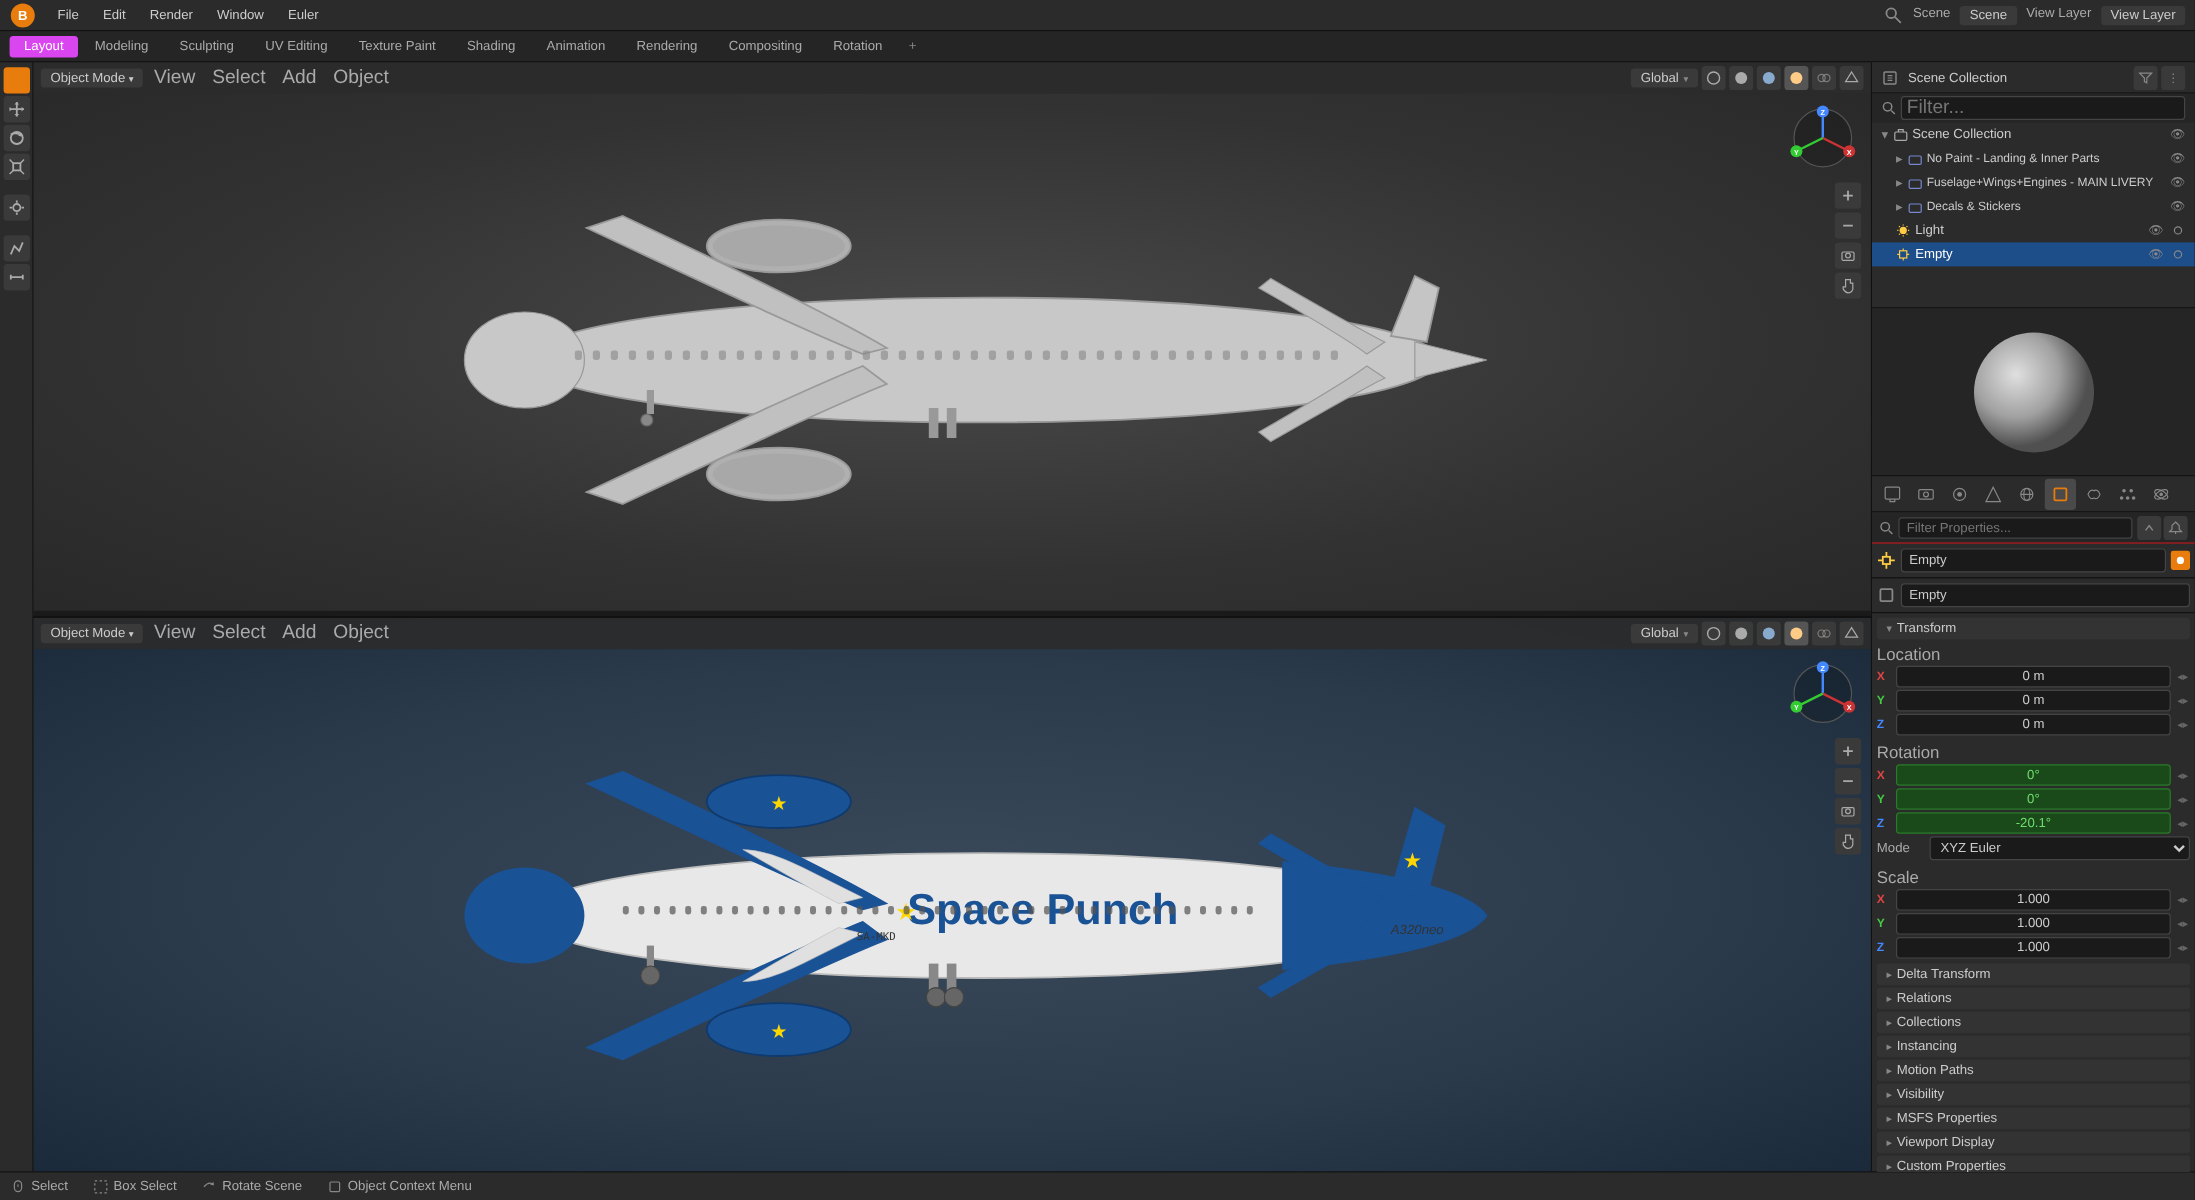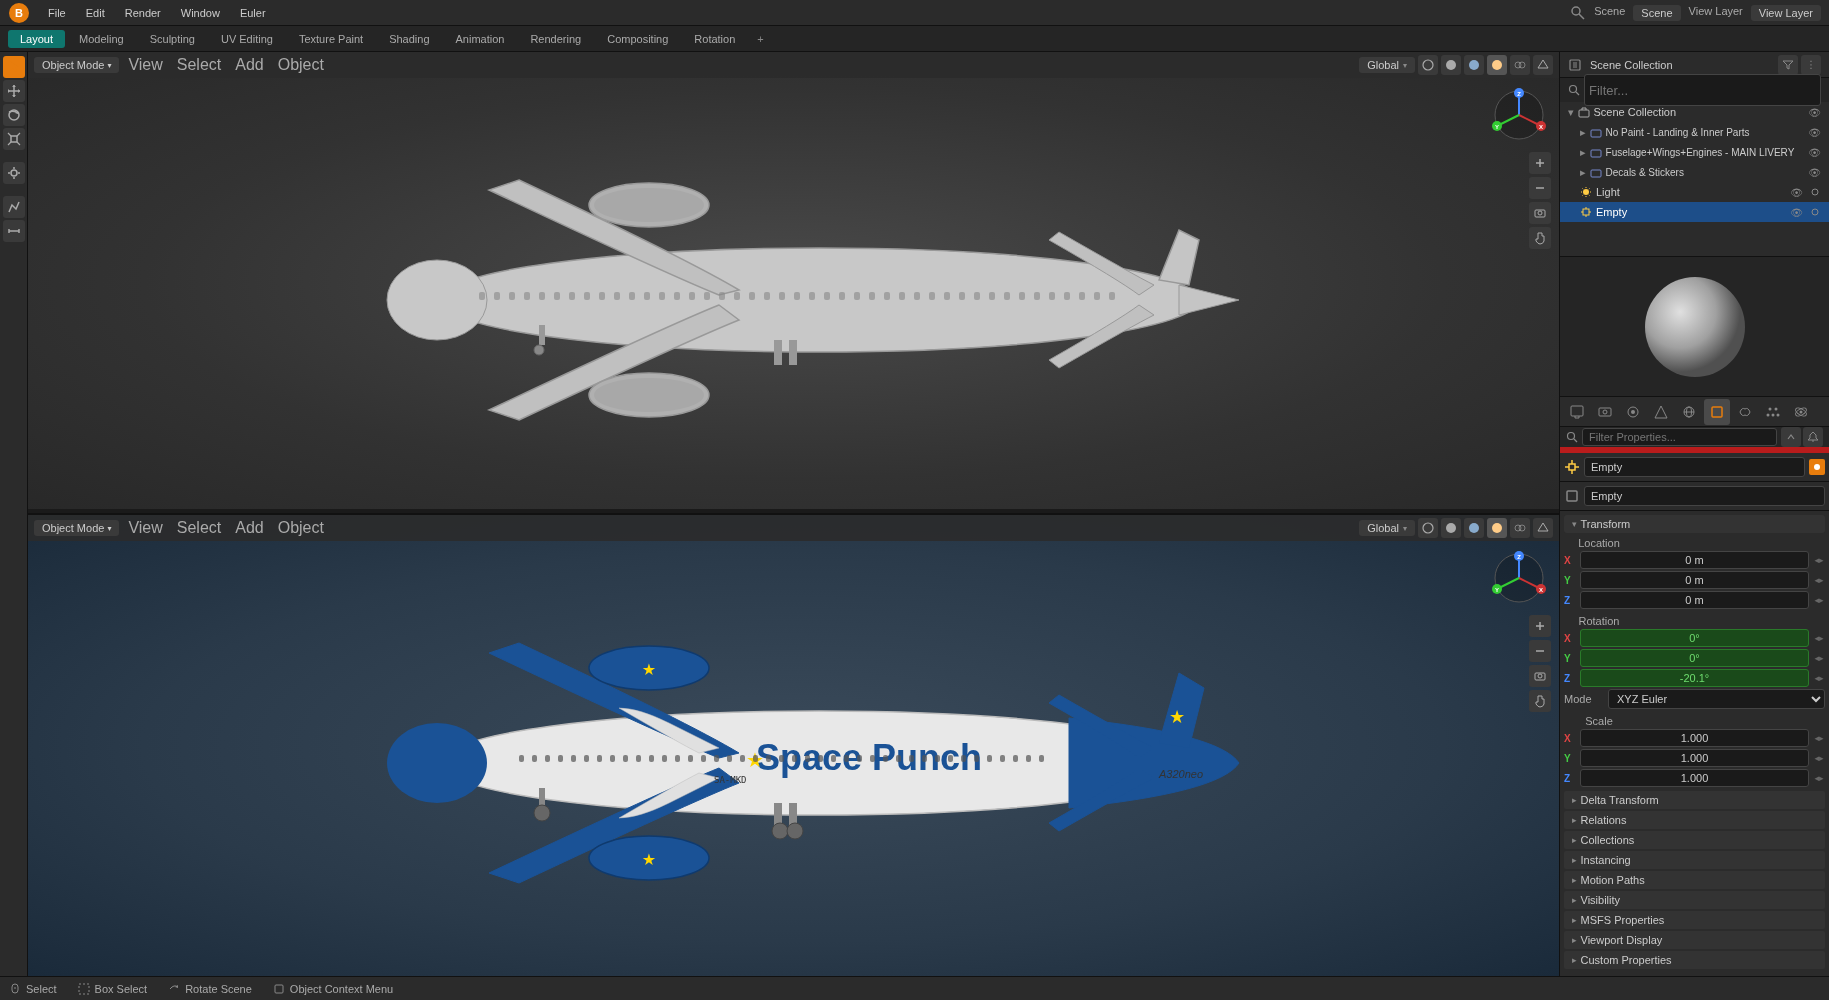--- a/index.html
+++ b/index.html
@@ -46,21 +46,21 @@
       gap: 2px;
       border-bottom: 1px solid #111;
     }
     .workspace-tab {
       padding: 3px 12px;
       color: #aaa;
       cursor: pointer;
       border-radius: 3px;
       font-size: 11px;
     }
-    .workspace-tab.active { background: #0f766e; color: #fff; }
+    .workspace-tab.active { background: #d946ef; color: #fff; }
     .workspace-tab-plus {
       padding: 3px 8px;
       color: #888;
       cursor: pointer;
     }
 
     
     .main-content {
       display: flex;
       height: calc(1000px - 52px - 24px);
@@ -282,23 +282,23 @@
     }
     .section-header .arrow { color: #888; font-size: 9px; }
     .transform-row {
       display: flex;
       align-items: center;
       margin-bottom: 2px;
       gap: 4px;
     }
     .transform-label {
       width: 70px;
-      text-align: center;
+      text-align: left;
       color: #aaa;
-      font-size: 11px;
+      font-size: 14px;
       flex-shrink: 0;
     }
     .field-arrow {
       width: 12px;
       text-align: center;
       color: #666;
       font-size: 9px;
       cursor: pointer;
     }
 
@@ -384,21 +384,21 @@
       flex: 1;
     }
 
     .props-search-bar {
       height: 26px;
       background: #252525;
       display: flex;
       align-items: center;
       padding: 0 6px;
       gap: 4px;
-      border-bottom: 6px solid #b91c1c;
+      border-bottom: 1px solid #b91c1c;
     }
     .props-search-input {
       background: #1a1a1a;
       border: 1px solid #444;
       border-radius: 3px;
       color: #ccc;
       padding: 2px 6px;
       font-size: 11px;
       flex: 1;
     }
@@ -896,21 +896,21 @@
           <span style="font-size:10px; color:#888;">⋮</span>
         </div>
       </div>
     </div>
 
     <div class="outliner-search">
       <svg width="12" height="12" viewBox="0 0 12 12">
           <circle cx="5" cy="5" r="3.5" stroke="#888" stroke-width="1.2" fill="none"></circle>
           <line x1="8" y1="8" x2="11" y2="11" stroke="#888" stroke-width="1.2"></line>
         </svg>
-      <input type="text" class="name-field" style="flex: 1 1 0%; height: 32px; font-size: 13px;" placeholder="Filter...">
+      <input type="text" class="name-field" style="flex: 1 1 0%; height: 20px; font-size: 16px;" placeholder="Filter...">
     </div>
 
     <div class="outliner" style="height:155px; overflow-y:auto;">
       <div class="outliner-item">
         <span style="color:#888;">▾</span>
         <svg width="12" height="12" viewBox="0 0 12 12">
             <rect x="1" y="4" width="10" height="7" stroke="#aaa" stroke-width="1" fill="none" rx="1"></rect>
             <path d="M4 4 V2 H8 V4" stroke="#aaa" stroke-width="1" fill="none"></path>
           </svg>
         <span>Scene Collection</span>

